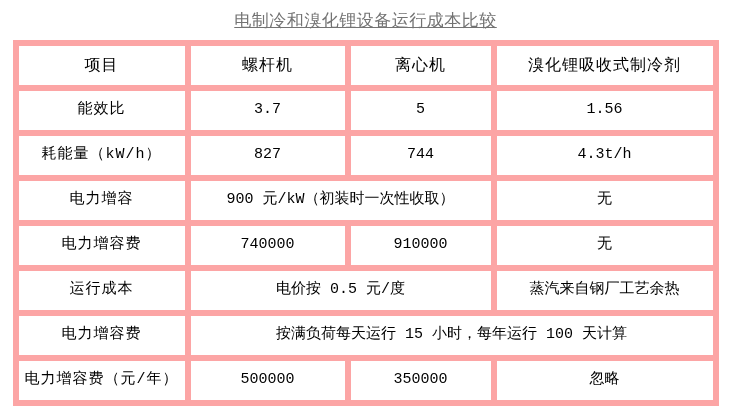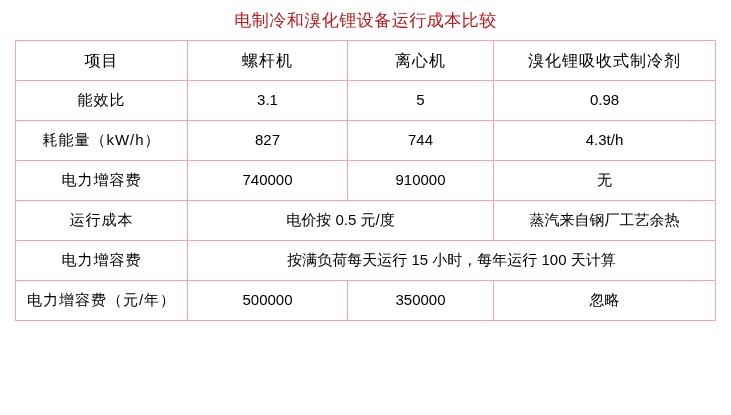--- a/index.html
+++ b/index.html
@@ -20,34 +20,35 @@
     height: 415px;
     box-sizing: border-box;
   }
   .doc-title {
     text-align: center;
     font-size: 17px;
     font-family: "Liberation Sans", "DejaVu Sans", sans-serif;
     padding-top: 9px;
     padding-bottom: 8px;
     letter-spacing: 0.5px;
-    color: #b91c1c;
+    color: #737373;
+    text-decoration: underline;
   }
   table.cost-table {
     border-collapse: collapse;
     width: 700px;
     margin: 0 auto;
     table-layout: fixed;
   }
   table.cost-table td {
-    border: 1px solid #fca5a5;
+    border: 6px solid #fca5a5;
     text-align: center;
     vertical-align: middle;
     font-size: 15px;
-    font-family: Liberation Sans, sans-serif;
+    font-family: Liberation Mono, monospace;
     height: 35px;
     padding: 2px 3px;
     line-height: 1.25;
     color: #000;
   }
   table.cost-table td.label {
     letter-spacing: 1px;
   }
   table.cost-table tr.header-row td {
     font-size: 16px;
@@ -76,32 +77,37 @@
       <tr class="header-row">
         <td class="label">项目</td>
         <td>螺杆机</td>
         <td>离心机</td>
         <td>溴化锂吸收式制冷剂</td>
       </tr>
 
 
       <tr>
         <td class="label">能效比</td>
-        <td>3.1</td>
+        <td>3.7</td>
         <td>5</td>
-        <td>0.98</td>
+        <td>1.56</td>
       </tr>
 
       <tr>
         <td class="label">耗能量（kW/h）</td>
         <td>827</td>
         <td>744</td>
         <td>4.3t/h</td>
       </tr>
 
+      <tr>
+        <td class="label">电力增容</td>
+        <td colspan="2">900 元/kW（初装时一次性收取）</td>
+        <td>无</td>
+      </tr>
 
       <tr>
         <td class="label">电力增容费</td>
         <td>740000</td>
         <td>910000</td>
         <td>无</td>
       </tr>
 
       <tr>
         <td class="label">运行成本</td>

